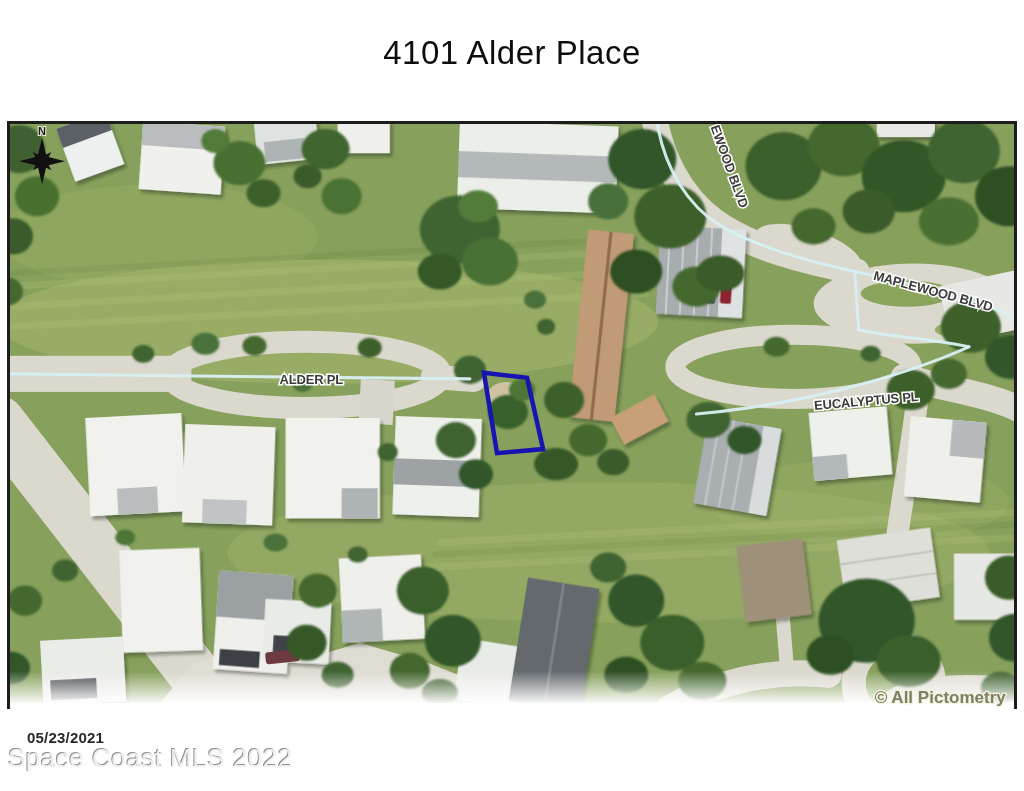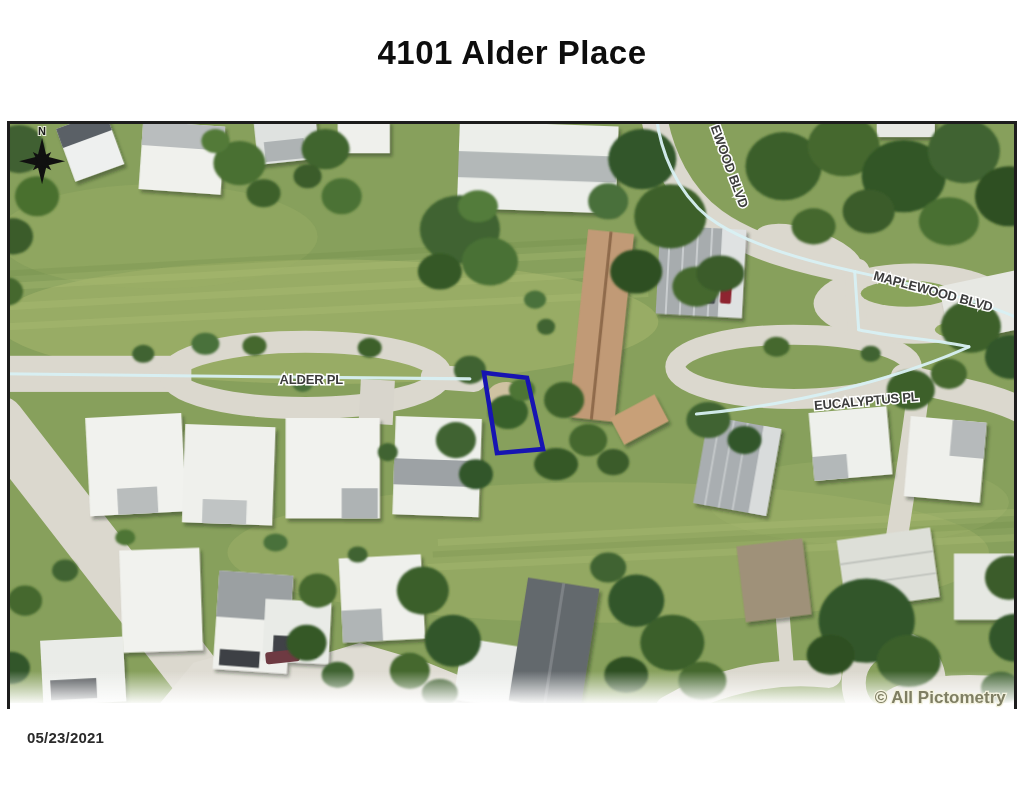--- a/index.html
+++ b/index.html
@@ -1,19 +1,19 @@
 <!DOCTYPE html>
 <html><head>
 <meta charset="utf-8">
 <style>
   html,body{margin:0;padding:0;background:#fff;}
   .page{position:relative;width:1024px;height:791px;background:#ffffff;overflow:hidden;
         font-family:"Liberation Sans",sans-serif;}
   .title{position:absolute;left:0;right:0;top:34px;margin:0;text-align:center;
-         font-size:33px;font-weight:bold;color:#0d0d0d;letter-spacing:.5px;}
+         font-size:33px;font-weight:normal;color:#0d0d0d;letter-spacing:.5px;}
   .map-frame{position:absolute;left:7px;top:121px;width:1010px;height:588px;}
   .map-frame svg{display:block;width:100%;height:100%;}
   .photo-date{position:absolute;left:27px;top:729px;font-size:15px;font-weight:bold;
               color:#2a2a2a;letter-spacing:.2px;}
   .mls-watermark{position:absolute;left:8px;top:743px;font-size:26px;color:#f0f0f0;
                  letter-spacing:.5px;
                  text-shadow:-1px -1px 0 #8f8f8f,1px 1px 0 #ffffff,0 0 1px #b5b5b5;}
   .maplabel{font-family:"Liberation Sans",sans-serif;font-weight:bold;fill:#3c3c3c;
             stroke:#ffffff;stroke-width:3px;paint-order:stroke;letter-spacing:-.2px;}
   .copyright{font-family:"Liberation Sans",sans-serif;font-weight:bold;fill:#6a6a4e;
@@ -315,14 +315,15 @@
         <text x="-4" y="-26" font-size="11" font-weight="bold" fill="#1a1a1a" stroke="#e8edda" stroke-width="2" paint-order="stroke">N</text>
       </g>
 
       <text class="copyright" font-size="17" transform="translate(866,580)">© All Pictometry</text>
 
       <path d="M 1.5 586 L 1.5 1.5 L 1006.5 1.5 L 1006.5 586" fill="none" stroke="#1d1d1d" stroke-width="3"></path>
     </svg>
   </div>
 
   <div class="photo-date">05/23/2021</div>
+  <div class="mls-watermark">Space Coast MLS 2022</div>
 
 </div>
 
 </body></html>

